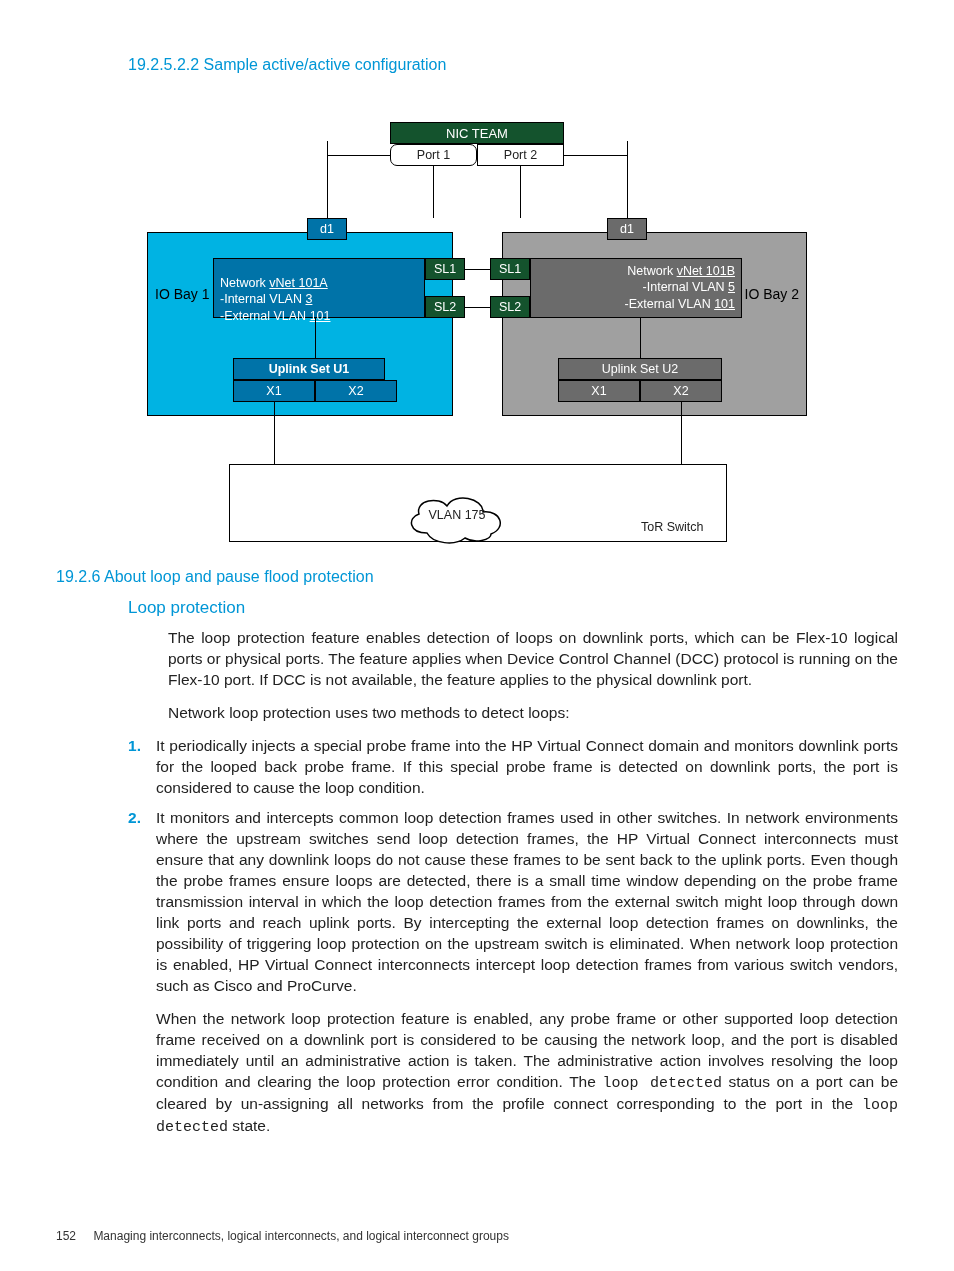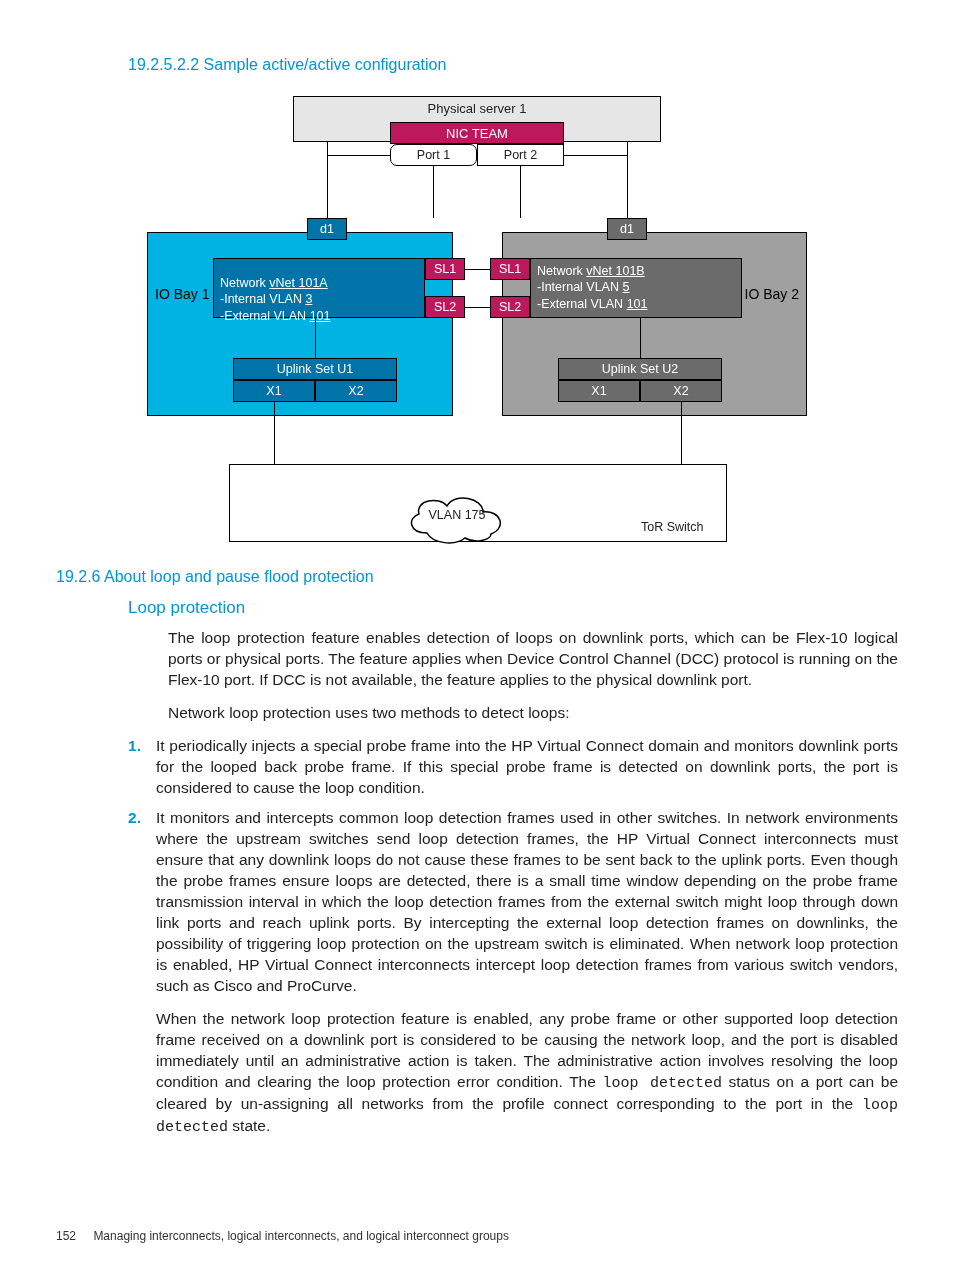--- a/index.html
+++ b/index.html
@@ -27,21 +27,21 @@
 
   
   .diagram {
     position:relative;
     width:660px;
     height:444px;
     margin:0 auto 6px auto;
   }
   .diagram .box { position:absolute; }
   .grey-outer { background:#e6e6e6; border:1px solid #000; }
-  .purple { background:#be185d; color:#fff; border:1px solid #000; text-align:center; }
+  .purple { background:#14532d; color:#fff; border:1px solid #000; text-align:center; }
   .white  { background:#fff; border:1px solid #000; text-align:center; }
   .blue-block { background:#00b3e3; border:1px solid #000; }
   .gray-block { background:#a0a0a0; border:1px solid #000; }
   .deepblue { background:#0073a8; color:#fff; border:1px solid #000; text-align:center; font-size:12.5px; }
   .deepgray { background:#6b6b6b; color:#fff; border:1px solid #000; text-align:center; font-size:12.5px; }
   .net-label { color:#fff; font-size:12.5px; line-height:1.3; }
   .net-label u { text-decoration:underline; }
   .lbl-io { position:absolute; font-size:14px; color:#000; }
   .center-text { display:flex; align-items:center; justify-content:center; }
   .fs12 { font-size:12.5px; }
@@ -58,23 +58,20 @@
   .cloud svg { width:120px; height:60px; position:absolute; top:-6px; left:0; }
   .cloud .cloud-label { position:absolute; left:0; right:0; top:14px; text-align:center; font-size:12.5px; }
 </style>
 </head>
 <body>
 
 <div class="h4">19.2.5.2.2 Sample active/active configuration</div>
 
 <div class="diagram">
 
-  <div class="box grey-outer" style="left:146px; top:0; width:368px; height:46px;">
-    <div class="fs13" style="text-align:center; padding-top:4px;">Physical server 1</div>
-  </div>
 
   <div class="box purple center-text fs13" style="left:243px; top:26px; width:174px; height:22px;">NIC TEAM</div>
 
   <div class="box white center-text fs12" style="left:243px; top:48px; width:87px; height:22px;border-radius:7px;">Port 1</div>
   <div class="box white center-text fs12" style="left:330px; top:48px; width:87px; height:22px;">Port 2</div>
 
   <div class="vline" style="left:180px; top:45px; height:77px;"></div>
   <div class="vline" style="left:480px; top:45px; height:77px;"></div>
   <div class="hline" style="left:180px; top:59px; width:63px;"></div>
   <div class="hline" style="left:417px; top:59px; width:63px;"></div>
@@ -101,39 +98,39 @@
       <span>-Internal VLAN </span><u>3</u>
     </div>
     <div class="net-label">
       <span>-External VLAN </span><u>101</u>
     </div>
   </div>
 
   <div class="box purple center-text fs12" style="left:278px; top:162px; width:40px; height:22px;">SL1</div>
   <div class="box purple center-text fs12" style="left:278px; top:200px; width:40px; height:22px;">SL2</div>
 
-  <div class="box deepgray" style="left:383px; top:162px; width:212px; height:60px; text-align:left; padding:4px 6px;">
+  <div class="box deepgray" style="left:383px; top:162px; width:212px; height:60px; text-align:right; padding:4px 6px;">
     <div class="net-label">
       <span>Network </span><u>vNet 101B</u>
     </div>
     <div class="net-label">
       <span>-Internal VLAN </span><u>5</u>
     </div>
     <div class="net-label">
       <span>-External VLAN </span><u>101</u>
     </div>
   </div>
 
   <div class="box purple center-text fs12" style="left:343px; top:162px; width:40px; height:22px;">SL1</div>
   <div class="box purple center-text fs12" style="left:343px; top:200px; width:40px; height:22px;">SL2</div>
 
   <div class="hline" style="left:318px; top:173px; width:25px;"></div>
   <div class="hline" style="left:318px; top:211px; width:25px;"></div>
 
-  <div class="box deepblue center-text" style="left:86px; top:262px; width:164px; height:22px;">Uplink Set U1</div>
+  <div class="box deepblue center-text" style="left:86px; top:262px; width:152px; height:22px;font-weight:bold;">Uplink Set U1</div>
   <div class="box deepblue center-text" style="left:86px; top:284px; width:82px; height:22px;">X1</div>
   <div class="box deepblue center-text" style="left:168px; top:284px; width:82px; height:22px;">X2</div>
 
   <div class="box deepgray center-text" style="left:411px; top:262px; width:164px; height:22px;">Uplink Set U2</div>
   <div class="box deepgray center-text" style="left:411px; top:284px; width:82px; height:22px;">X1</div>
   <div class="box deepgray center-text" style="left:493px; top:284px; width:82px; height:22px;">X2</div>
 
   <div class="vline" style="left:168px; top:222px; height:40px;"></div>
   <div class="vline" style="left:493px; top:222px; height:40px;"></div>
 

